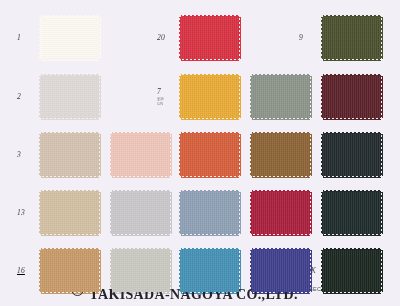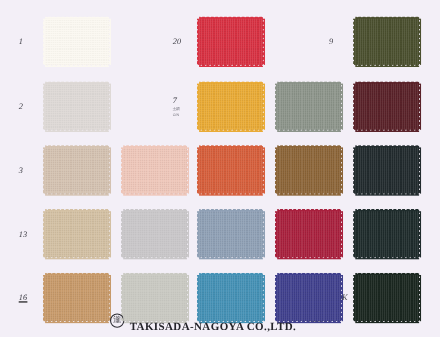--- a/index.html
+++ b/index.html
@@ -85,21 +85,21 @@
     width:11px;height:11px;border-radius:50%;
     border:1px solid #2d2d33;
     display:flex;align-items:center;justify-content:center;
     font-size:7px;color:#2d2d33;
     font-family:"DejaVu Sans",sans-serif;
     line-height:1;
   }
   #brand-name{
     font-family:"Liberation Serif",serif;
     font-weight:bold;
-    font-size:10px;
+    font-size:14px;
     color:#24242a;
     letter-spacing:.35px;
     white-space:nowrap;
     margin-top:12px;
   }
   #sec-code{
     font-family:"Liberation Sans",sans-serif;
     font-size:5.5px;
     color:#4a4a52;
     letter-spacing:.4px;

